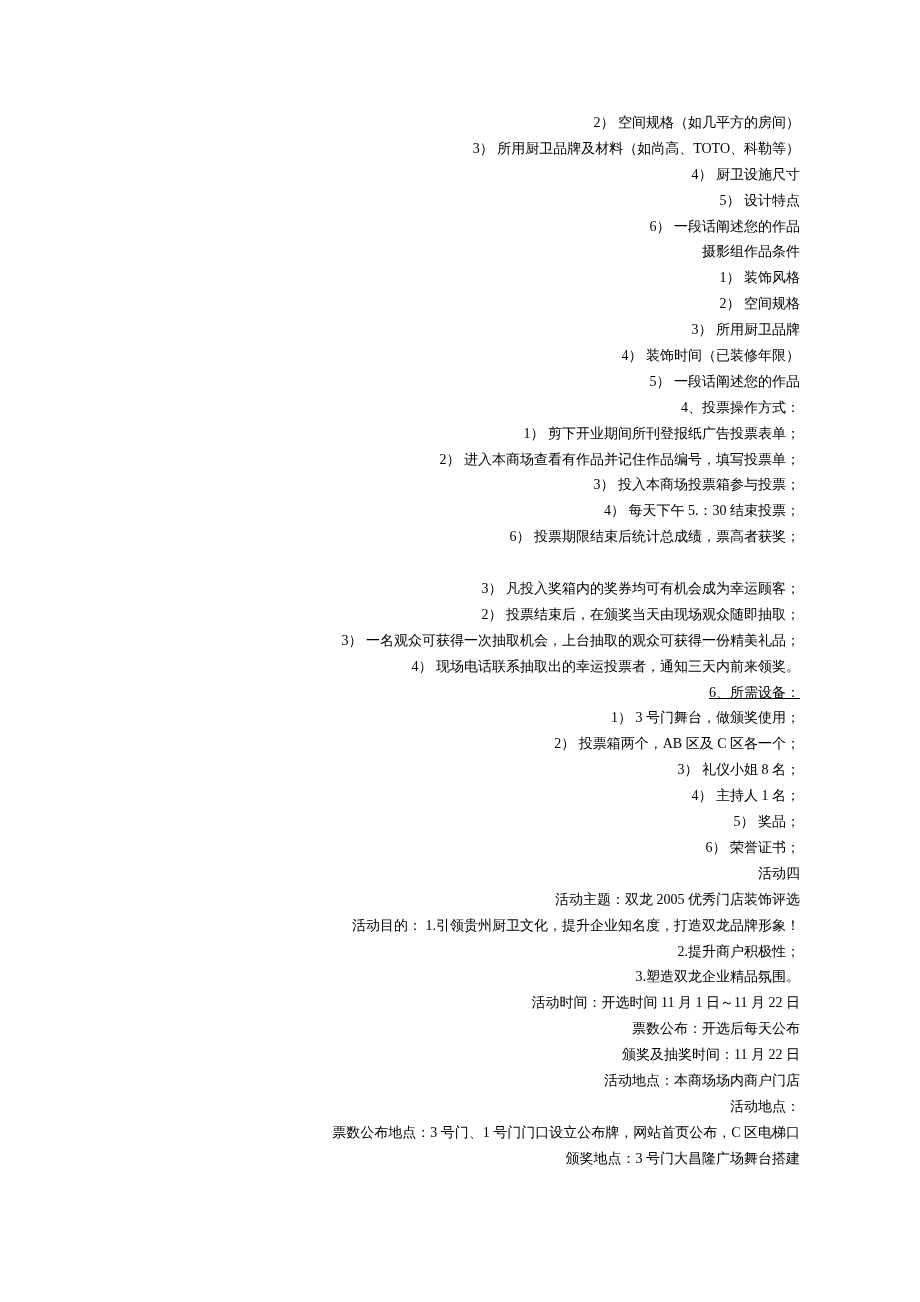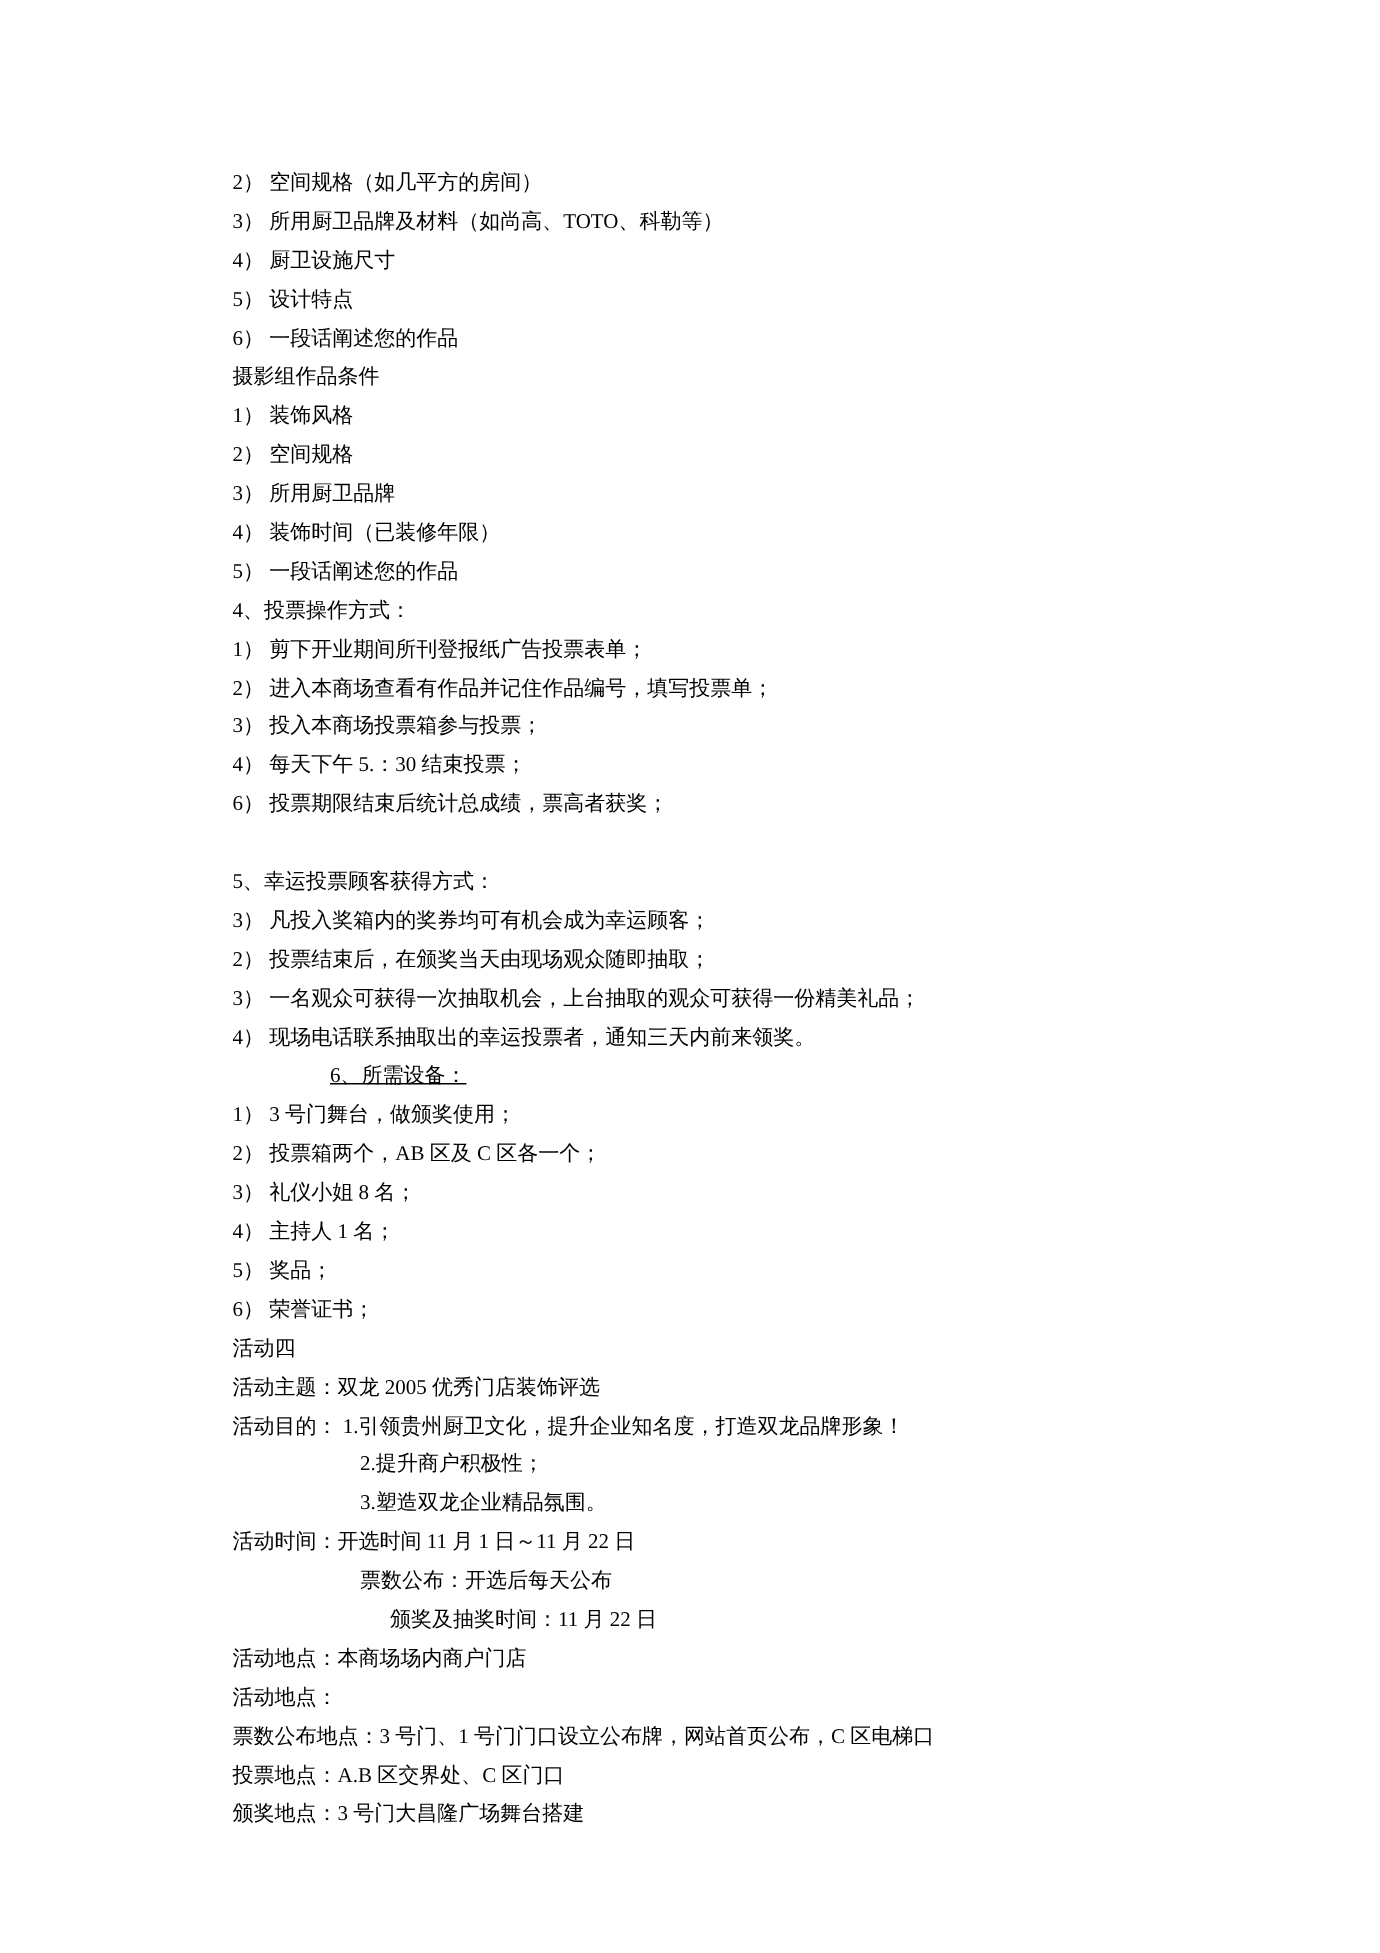--- a/index.html
+++ b/index.html
@@ -1,18 +1,19 @@
 <!DOCTYPE html>
 <html><head>
   <meta charset="utf-8">
   <style>
     * {
       margin: 0;
       padding: 0;
       box-sizing: border-box;
+      text-align: right;
     }
     body {
       background: #ffffff;
       font-family: "SimSun", "宋体", serif;
       font-size: 14px;
       line-height: 1.85;
       color: #000000;
       padding: 110px 120px 80px 155px;
       width: 920px;
     }
@@ -49,21 +50,20 @@
     <span class="line">3） 所用厨卫品牌</span>
     <span class="line">4） 装饰时间（已装修年限）</span>
     <span class="line">5） 一段话阐述您的作品</span>
     <span class="line">4、投票操作方式：</span>
     <span class="line">1） 剪下开业期间所刊登报纸广告投票表单；</span>
     <span class="line">2） 进入本商场查看有作品并记住作品编号，填写投票单；</span>
     <span class="line">3） 投入本商场投票箱参与投票；</span>
     <span class="line">4） 每天下午 5.：30 结束投票；</span>
     <span class="line">6） 投票期限结束后统计总成绩，票高者获奖；</span>
     <span class="line blank"></span>
-    <span class="line">5、幸运投票顾客获得方式：</span>
     <span class="line">3） 凡投入奖箱内的奖券均可有机会成为幸运顾客；</span>
     <span class="line">2） 投票结束后，在颁奖当天由现场观众随即抽取；</span>
     <span class="line">3） 一名观众可获得一次抽取机会，上台抽取的观众可获得一份精美礼品；</span>
     <span class="line">4） 现场电话联系抽取出的幸运投票者，通知三天内前来领奖。</span>
     <span class="line indent1">6、所需设备：</span>
     <span class="line">1） 3 号门舞台，做颁奖使用；</span>
     <span class="line">2） 投票箱两个，AB 区及 C 区各一个；</span>
     <span class="line">3） 礼仪小姐 8 名；</span>
     <span class="line">4） 主持人 1 名；</span>
     <span class="line">5） 奖品；</span>
@@ -72,15 +72,14 @@
     <span class="line">活动主题：双龙 2005 优秀门店装饰评选</span>
     <span class="line">活动目的： 1.引领贵州厨卫文化，提升企业知名度，打造双龙品牌形象！</span>
     <span class="line indent2">2.提升商户积极性；</span>
     <span class="line indent2">3.塑造双龙企业精品氛围。</span>
     <span class="line">活动时间：开选时间 11 月 1 日～11 月 22 日</span>
     <span class="line indent2">票数公布：开选后每天公布</span>
     <span class="line indent3">颁奖及抽奖时间：11 月 22 日</span>
     <span class="line">活动地点：本商场场内商户门店</span>
     <span class="line"> 活动地点：</span>
     <span class="line">票数公布地点：3 号门、1 号门门口设立公布牌，网站首页公布，C 区电梯口</span>
-    <span class="line">投票地点：A.B 区交界处、C 区门口</span>
     <span class="line">颁奖地点：3 号门大昌隆广场舞台搭建</span>
   </div>
 
 </body></html>

